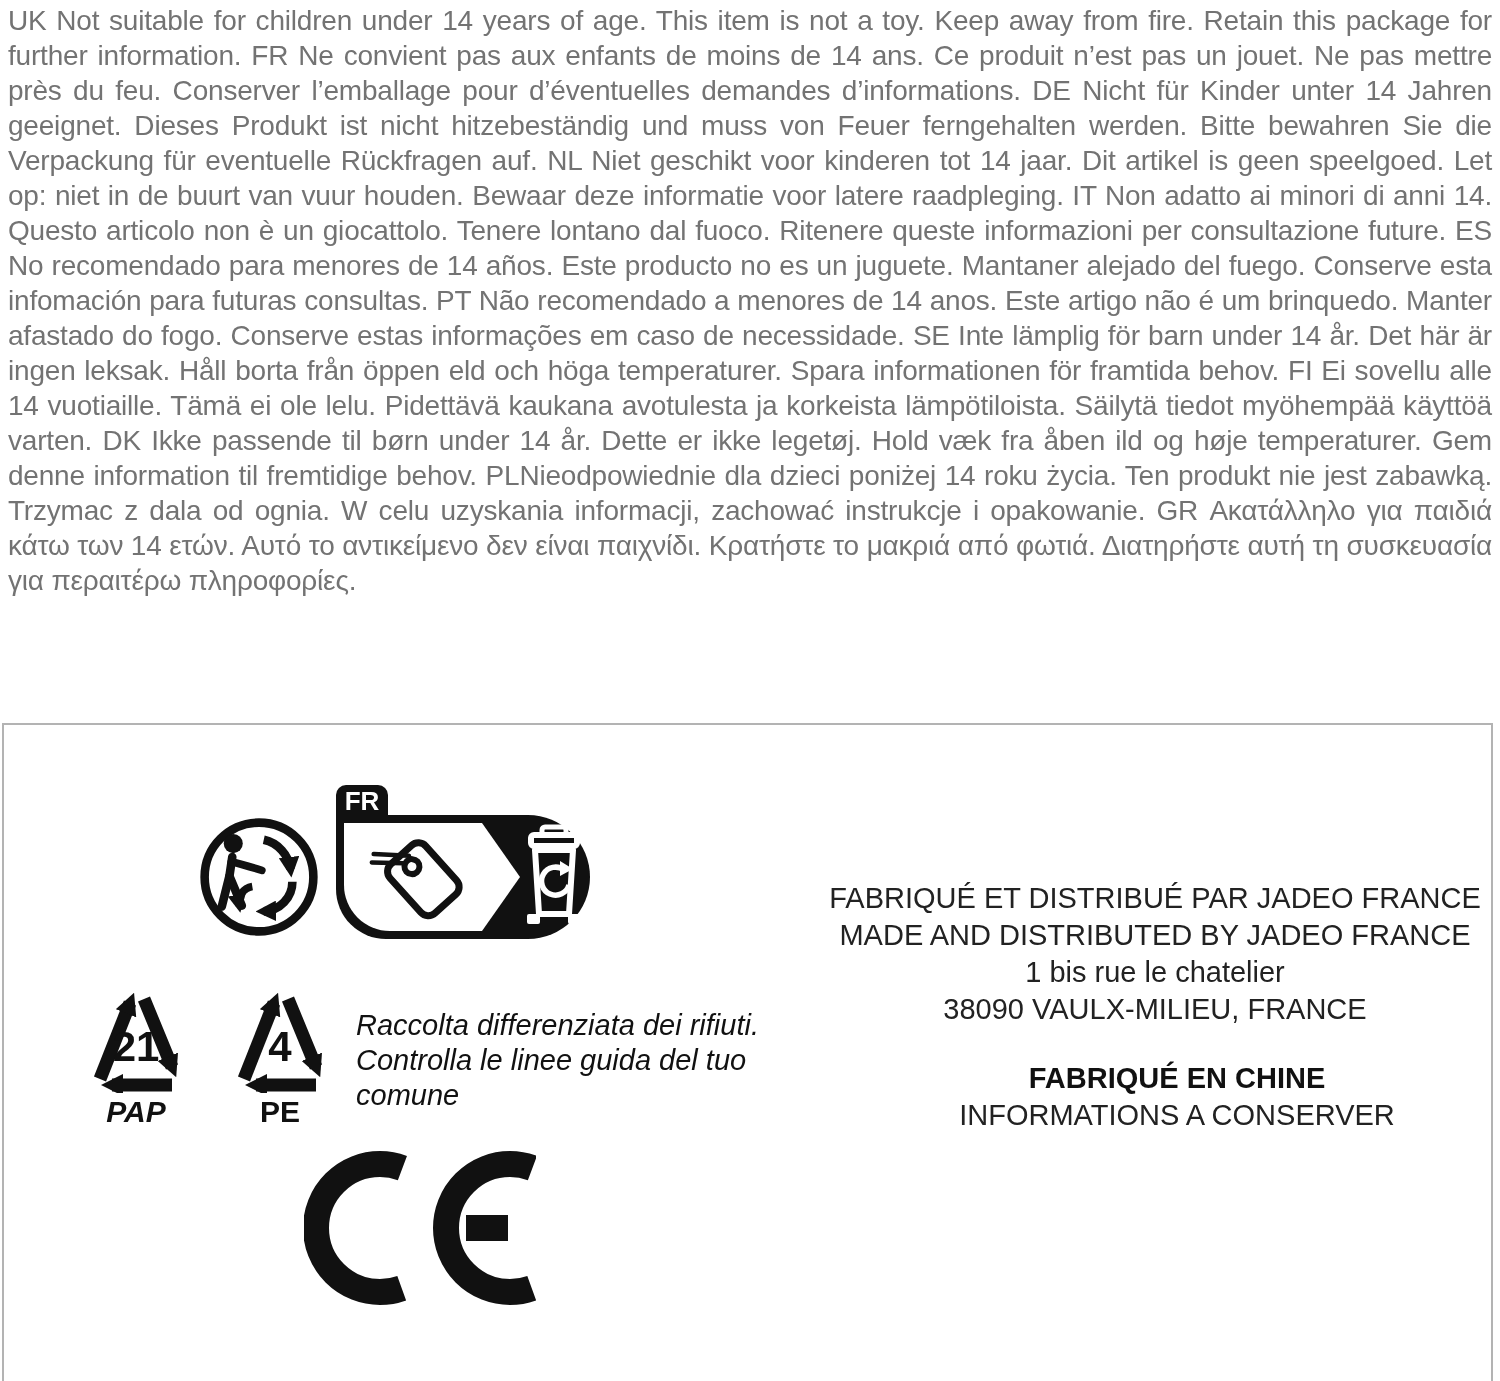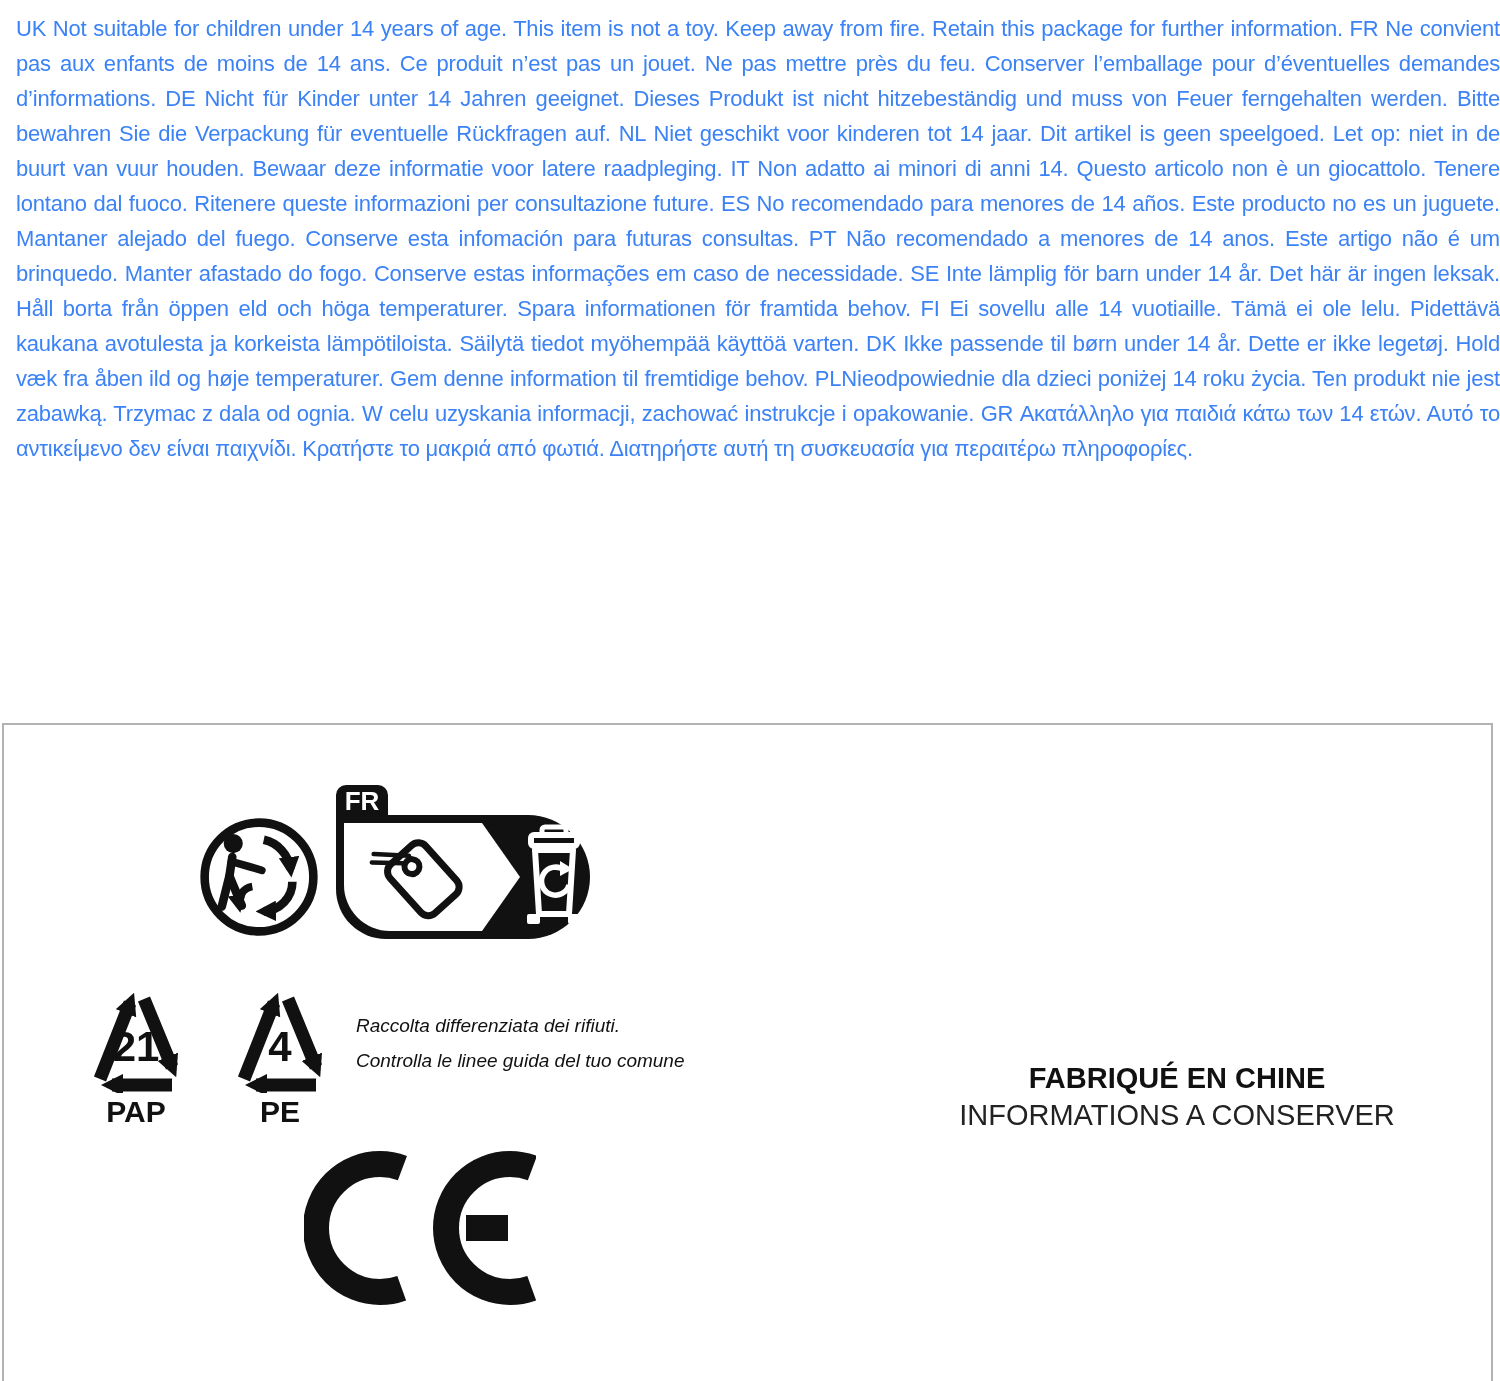--- a/index.html
+++ b/index.html
@@ -1,27 +1,27 @@
 <!DOCTYPE html>
 <html><head>
 <meta charset="utf-8">
 <style>
   html,body{margin:0;padding:0;background:#fff;}
   .page{position:relative;width:1500px;height:1381px;background:#fff;overflow:hidden;
         font-family:"Liberation Sans",sans-serif;color:#1a1a1a;}
-  .warning{position:absolute;left:8px;top:3px;width:1484px;margin:8px;
-           font-size:22px;line-height:35px;letter-spacing:-0.2px;
-           text-align:justify;text-justify:inter-word;color:#3b82f6;}
+  .warning{position:absolute;left:8px;top:3px;width:1484px;margin:0;
+           font-size:28px;line-height:35px;letter-spacing:-0.2px;
+           text-align:justify;text-justify:inter-word;color:#737373;}
   .info-box{position:absolute;left:2px;top:723px;width:1491px;height:726px;
             border:2px solid #b3b3b3;box-sizing:border-box;}
   .abs{position:absolute;}
   .mat-label{position:absolute;width:124px;text-align:center;
              font-weight:bold;font-size:30px;color:#111;}
   .sorting-note{position:absolute;left:356px;top:1008px;width:470px;
-                font-style:italic;font-size:19px;line-height:35px;color:#111;}
+                font-style:italic;font-size:29px;line-height:35px;color:#111;}
   .mfr-block{position:absolute;left:810px;top:880px;width:690px;text-align:center;
              font-size:29px;line-height:37px;color:#222;}
   .origin-block{position:absolute;left:832px;top:1060px;width:690px;text-align:center;
                 font-size:29px;line-height:37px;color:#222;}
   .origin-block .bold-line{font-weight:bold;color:#111;}
   svg text{font-family:"Liberation Sans",sans-serif;}
 </style>
 </head>
 <body>
 
@@ -72,21 +72,21 @@
       <defs>
         <marker id="ah1" viewBox="0 0 10 10" refX="5" refY="5" markerWidth="1.7" markerHeight="1.7" orient="auto">
           <path d="M0,0 L10,5 L0,10 Z" fill="#111"></path>
         </marker>
       </defs>
       <path d="M26,96 L56,20" fill="none" stroke="#111" stroke-width="13" marker-end="url(#ah1)"></path>
       <path d="M70,16 L98,84" fill="none" stroke="#111" stroke-width="13" marker-end="url(#ah1)"></path>
       <path d="M98,102 L38,102" fill="none" stroke="#111" stroke-width="13" marker-end="url(#ah1)"></path>
       <text x="62" y="78" font-size="42" font-weight="bold" fill="#111" text-anchor="middle">21</text>
     </svg>
-    <div class="mat-label" style="left:70px;top:370px;">PAP</div>
+    <div class="mat-label" style="left:70px;top:370px;font-style:italic;">PAP</div>
 
     <svg class="abs" style="left:214px;top:258px;" width="124" height="110" viewBox="0 0 124 110" role="img">
       <defs>
         <marker id="ah2" viewBox="0 0 10 10" refX="5" refY="5" markerWidth="1.7" markerHeight="1.7" orient="auto">
           <path d="M0,0 L10,5 L0,10 Z" fill="#111"></path>
         </marker>
       </defs>
       <path d="M26,96 L56,20" fill="none" stroke="#111" stroke-width="13" marker-end="url(#ah2)"></path>
       <path d="M70,16 L98,84" fill="none" stroke="#111" stroke-width="13" marker-end="url(#ah2)"></path>
       <path d="M98,102 L38,102" fill="none" stroke="#111" stroke-width="13" marker-end="url(#ah2)"></path>
@@ -100,19 +100,25 @@
       <rect x="162" y="70" width="42" height="26" fill="#111"></rect>
     </svg>
 
   </div>
 
   <div class="sorting-note">
     <div>Raccolta differenziata dei rifiuti.</div>
     <div>Controlla le linee guida del tuo comune</div>
   </div>
 
+  <div class="mfr-block">
+    <div>FABRIQUÉ ET DISTRIBUÉ PAR JADEO FRANCE</div>
+    <div>MADE AND DISTRIBUTED BY JADEO FRANCE</div>
+    <div>1 bis rue le chatelier</div>
+    <div>38090 VAULX-MILIEU, FRANCE</div>
+  </div>
 
   <div class="origin-block">
     <div class="bold-line">FABRIQUÉ EN CHINE</div>
     <div>INFORMATIONS A CONSERVER</div>
   </div>
 
 </div>
 
 </body></html>

